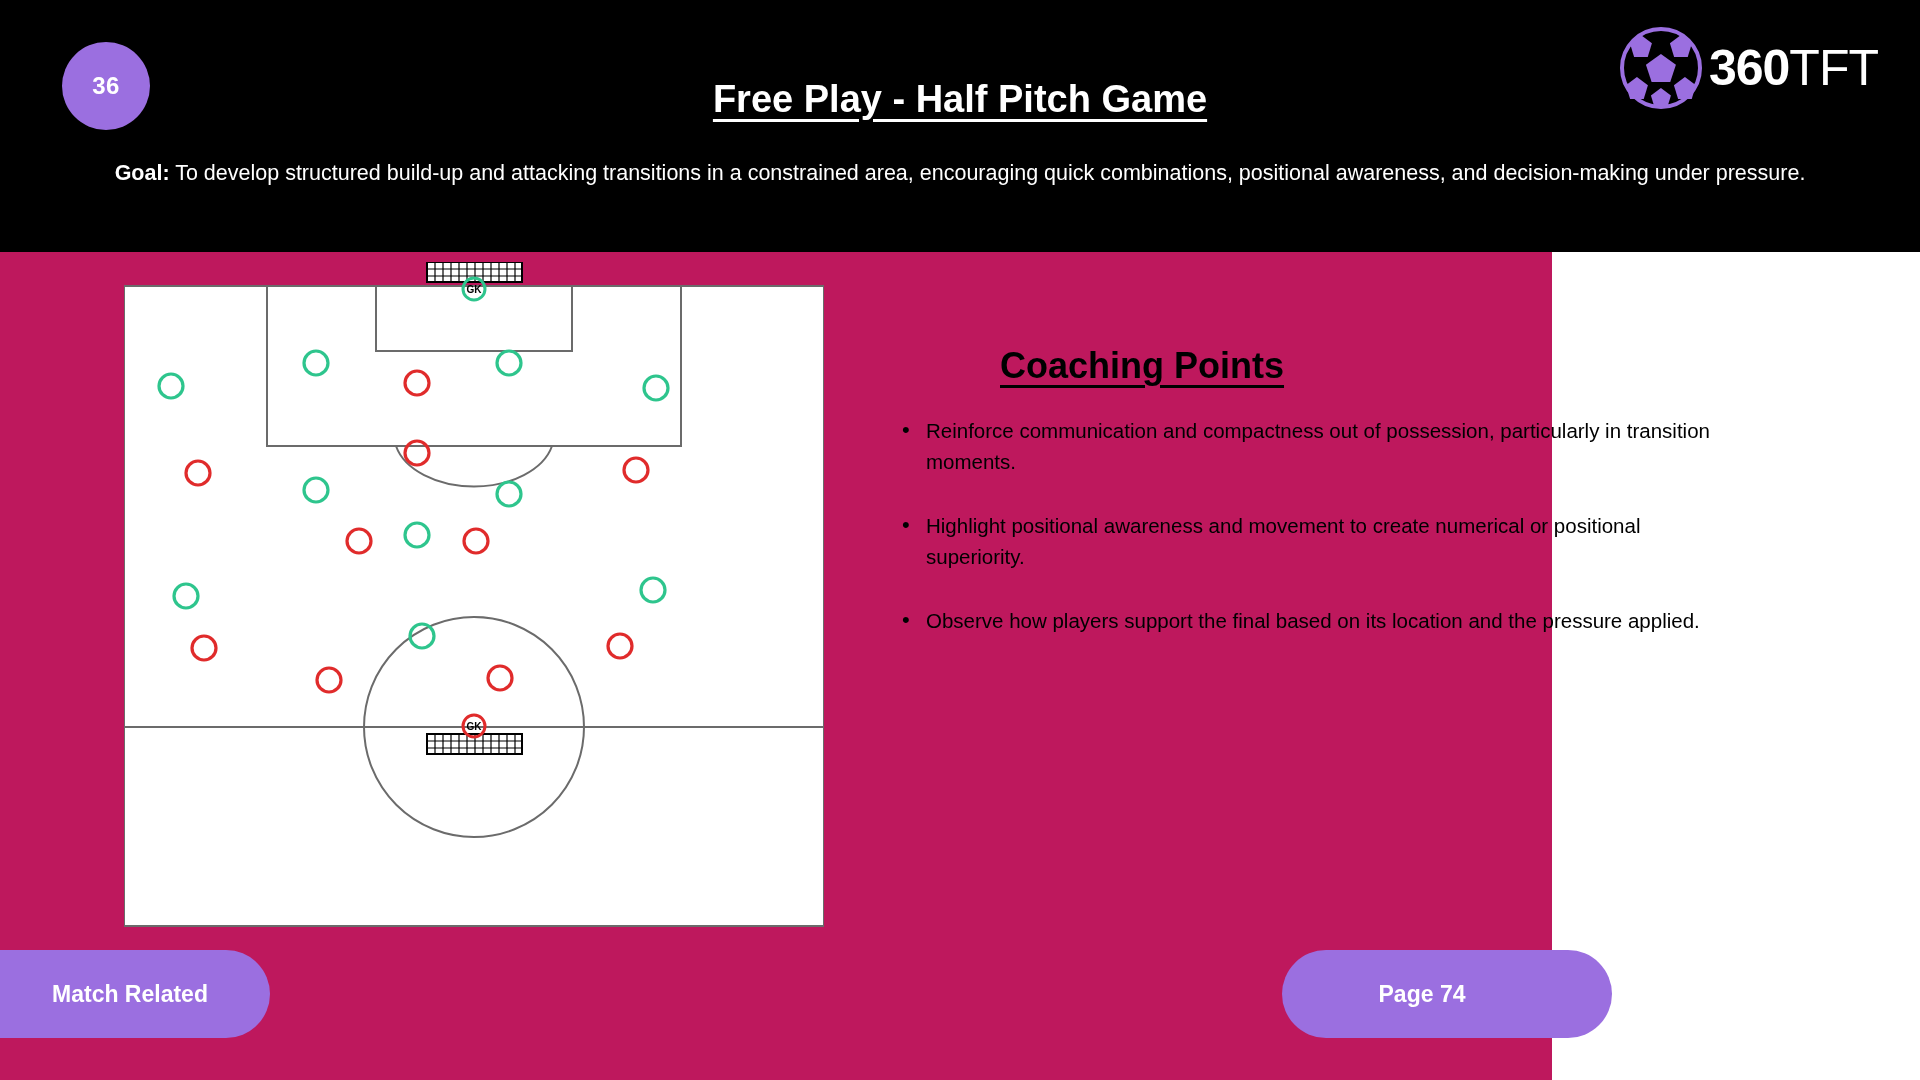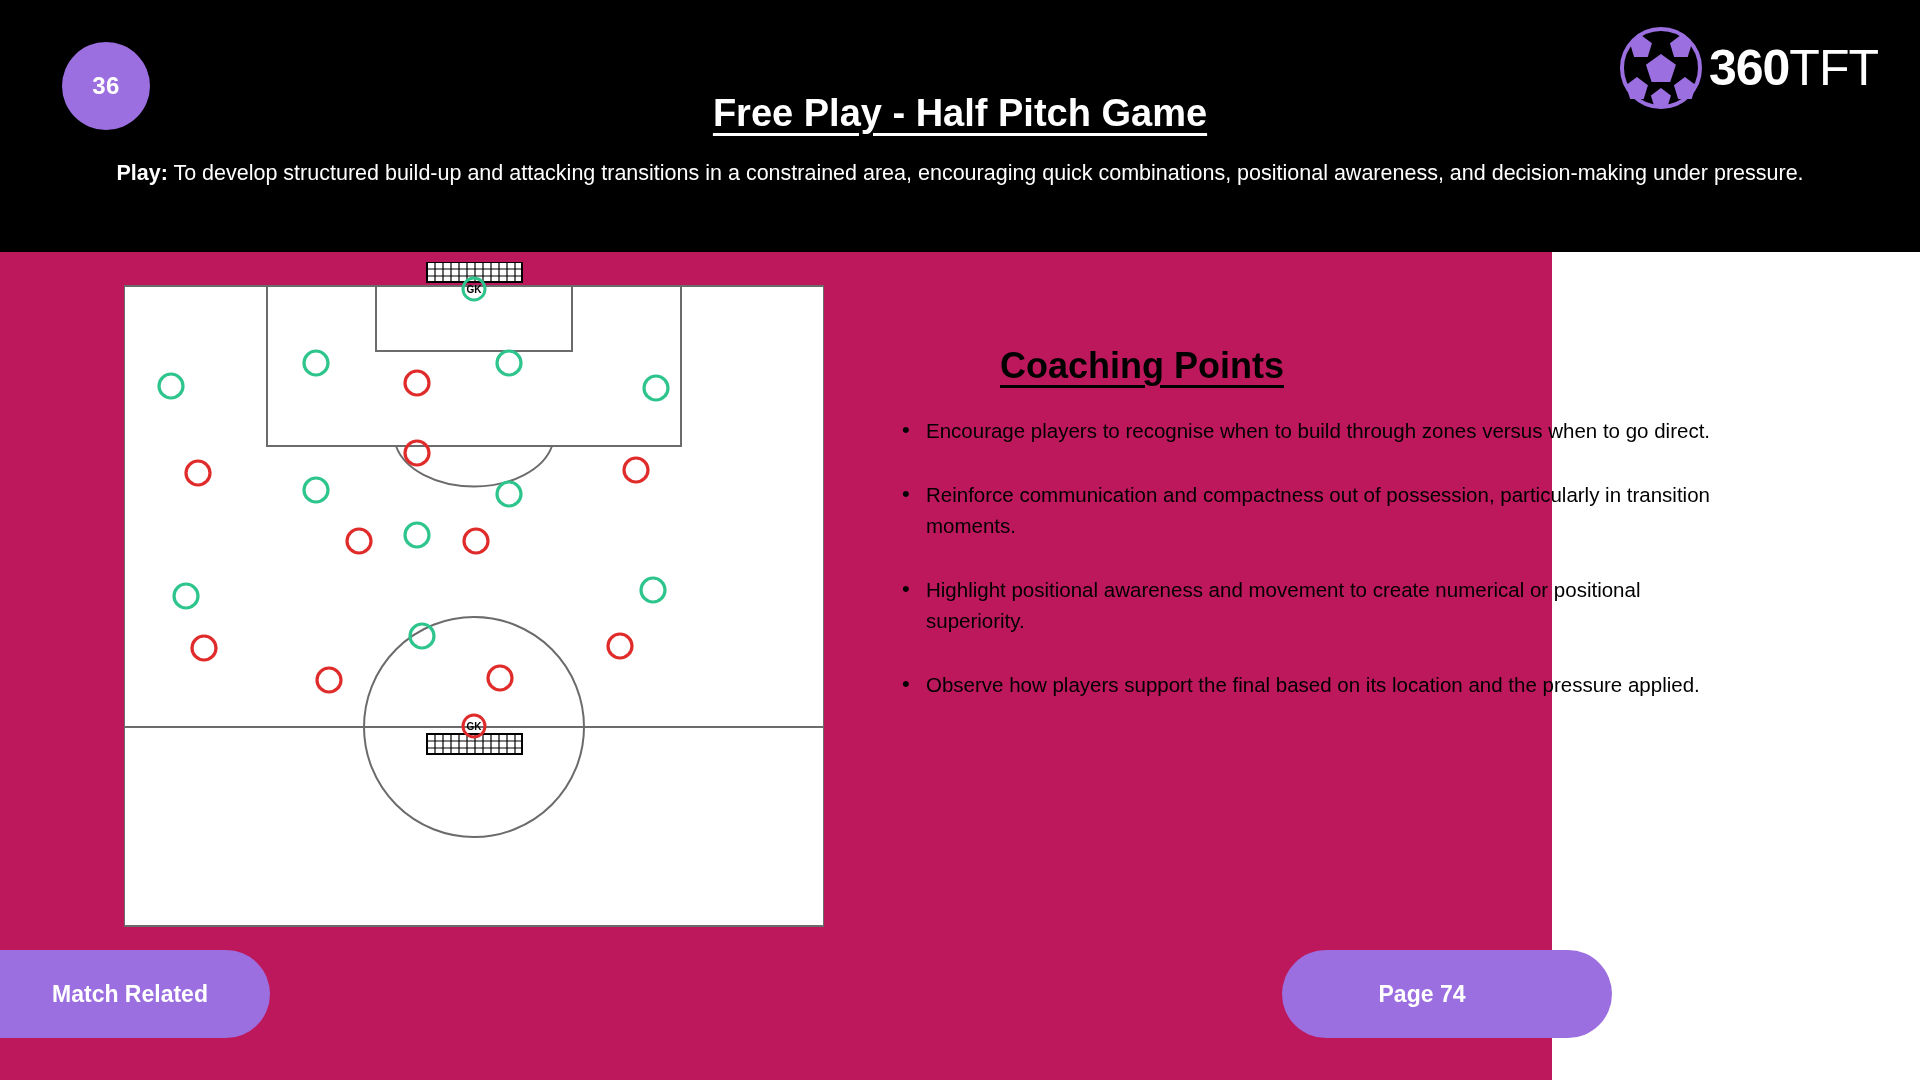--- a/index.html
+++ b/index.html
@@ -32,21 +32,21 @@
     color: #ffffff;
     font-size: 24px;
     font-weight: bold;
     display: flex;
     align-items: center;
     justify-content: center;
     letter-spacing: .5px;
   }
   .title {
     position: absolute;
-    left: 360px; top: 92px;
+    left: 360px; top: 78px;
     width: 1200px;
     text-align: center;
     color: #ffffff;
     font-size: 38px;
     font-weight: bold;
     text-decoration: underline;
     text-underline-offset: 7px;
   }
   .goal-line {
     position: absolute;
@@ -179,21 +179,21 @@
 </style>
 </head>
 <body>
 
 <div class="page">
 
   <div class="header">
     <div class="badge-number">36</div>
     <div class="title">Free Play - Half Pitch Game</div>
     <div class="goal-line">
-      <b>Play:</b><span> To develop structured build-up and attacking transitions in a constrained area, encouraging quick combinations, positional awareness, and decision-making under pressure.</span>
+      <b>Goal:</b><span> To develop structured build-up and attacking transitions in a constrained area, encouraging quick combinations, positional awareness, and decision-making under pressure.</span>
     </div>
 
     <div class="logo">
       <div class="logo-ball">
         <span class="pent c-pent"></span>
         <span class="pent p-tl"></span>
         <span class="pent p-tr"></span>
         <span class="pent p-bl"></span>
         <span class="pent p-br"></span>
         <span class="pent p-b"></span>
@@ -287,21 +287,20 @@
         <circle cx="80" cy="386" r="12"></circle>
         <circle cx="496" cy="384" r="12"></circle>
         <circle cx="205" cy="418" r="12"></circle>
         <circle cx="376" cy="416" r="12"></circle>
       </g>
     </svg>
   </div>
 
   <div class="cp-title">Coaching Points</div>
   <ul class="cp-list">
-    <li>Encourage players to recognise when to build through zones versus when to go direct.</li>
     <li>Reinforce communication and compactness out of possession, particularly in transition moments.</li>
     <li>Highlight positional awareness and movement to create numerical or positional superiority.</li>
     <li>Observe how players support the final based on its location and the pressure applied.</li>
   </ul>
 
   <div class="pill-left">Match Related</div>
   <div class="pill-right">Page 74</div>
 
 </div>
 

